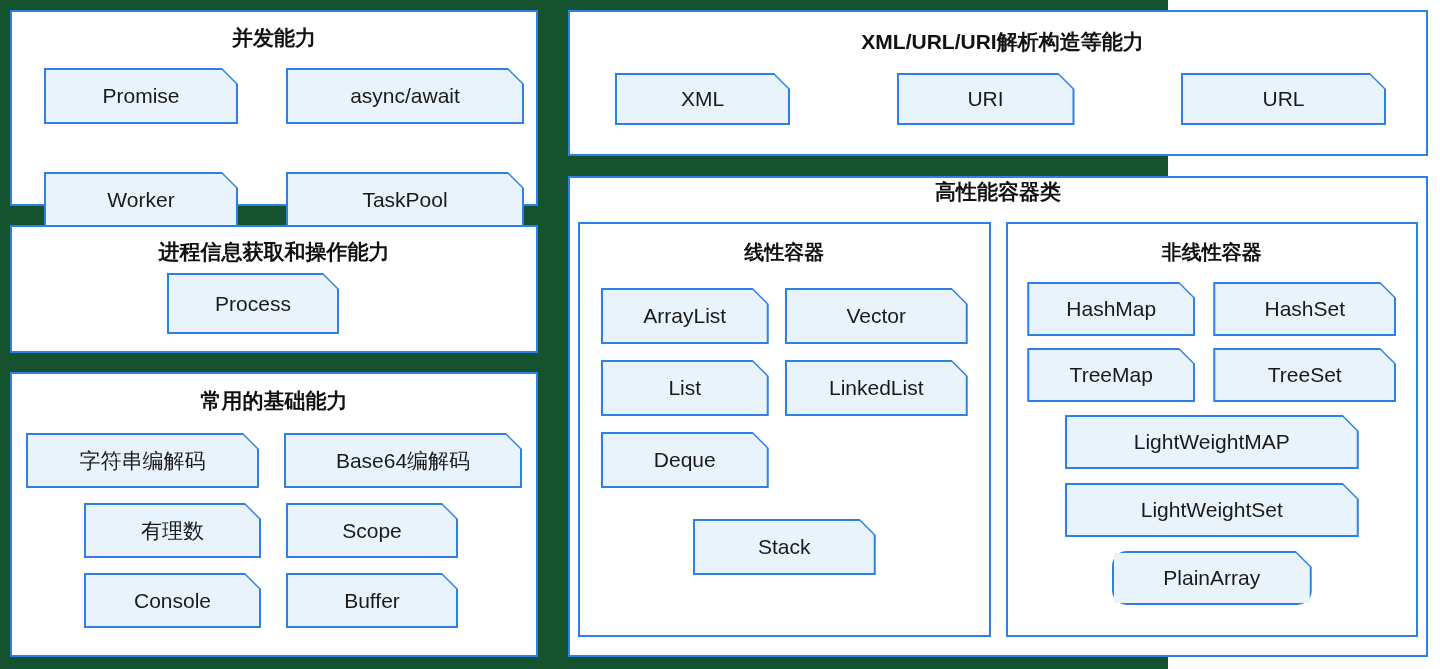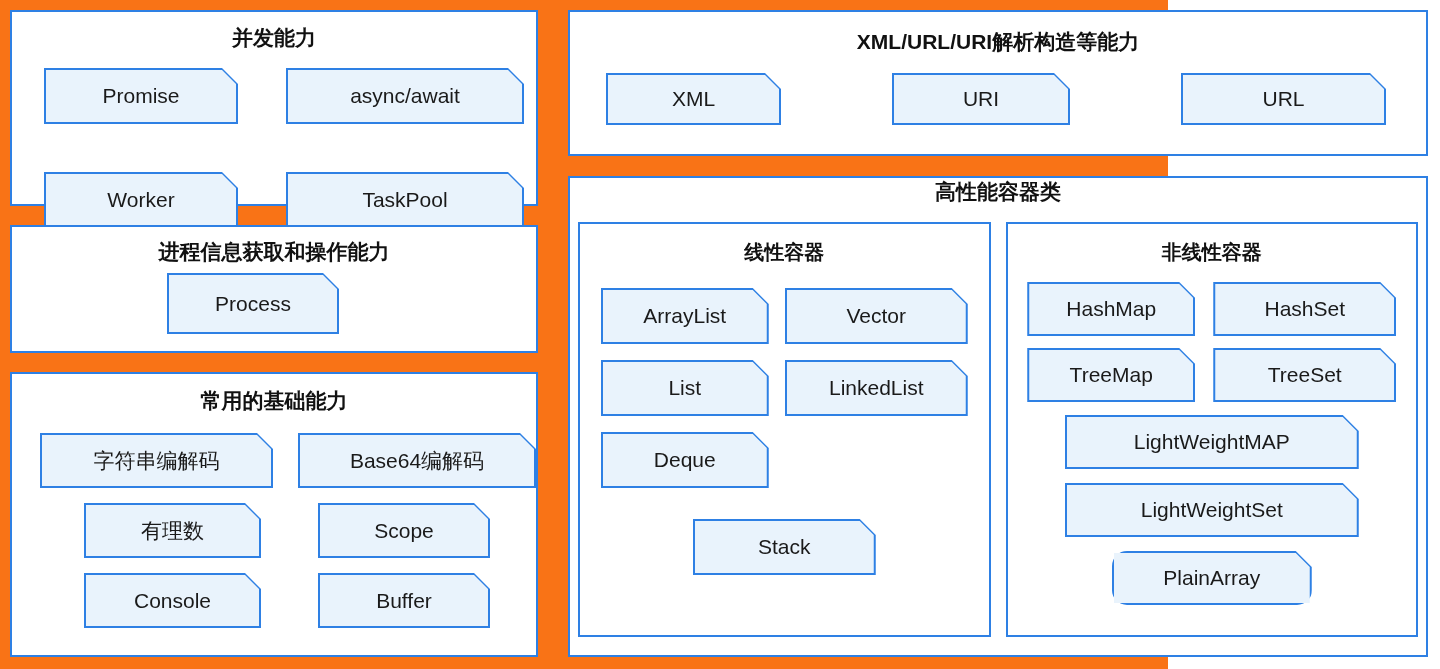--- a/index.html
+++ b/index.html
@@ -1,18 +1,18 @@
 <!DOCTYPE html>
 <html><head>
 <meta charset="utf-8">
 <style>
   * { margin:0; padding:0; box-sizing:border-box; }
   html,body { width:1440px; height:669px; background:#ffffff; overflow:hidden;
     font-family:"Liberation Sans","DejaVu Sans",sans-serif; color:#1a1a1a; }
-  .stage { position:relative; width:1168px; height:669px; background:#f97316; }
+  .stage { position:relative; width:1168px; height:669px; background:#14532d; }
 
   .panel { position:absolute; background:#ffffff; border:2px solid #2e80e4; }
   .panel-title { text-align:center; font-weight:bold; font-size:21px; color:#111111; }
 
   .chip { position:relative; display:flex; align-items:center; justify-content:center;
     background:#2e80e4;
     clip-path:polygon(0 0, calc(100% - 16px) 0, 100% 16px, 100% 100%, 0 100%); }
   .chip::before { content:""; position:absolute; inset:2px; background:#e9f3fc;
     clip-path:polygon(0 0, calc(100% - 14px) 0, 100% 14px, 100% 100%, 0 100%); }
   .chip > span { position:relative; font-size:21px; color:#1a1a1a; white-space:nowrap; }
@@ -26,30 +26,30 @@
 
   
   #p-process { left:10px; top:225px; width:528px; height:128px; }
   #p-process .panel-title { margin-top:11px; }
   #p-process .chip { width:172px; height:61px; margin:7px 0 0 155px; }
 
   
   #p-basics { left:10px; top:372px; width:528px; height:285px; }
   #p-basics .panel-title { margin-top:13px; }
   #p-basics .row { display:flex; margin-top:15px; }
-  #p-basics .row.r1 { margin-left:28px; margin-top:18px; }
-  #p-basics .row.r2, #p-basics .row.r3 { margin-left:72px;gap:32px; }
+  #p-basics .row.r1 { margin-left:14px; margin-top:18px; }
+  #p-basics .row.r2, #p-basics .row.r3 { margin-left:72px; }
   #p-basics .chip { height:55px; }
   #p-basics .r1 .chip:nth-child(1) { width:233px; margin-right:25px; }
   #p-basics .r1 .chip:nth-child(2) { width:238px; }
   #p-basics .r2 .chip:nth-child(1), #p-basics .r3 .chip:nth-child(1) { width:177px; margin-right:25px; }
   #p-basics .r2 .chip:nth-child(2), #p-basics .r3 .chip:nth-child(2) { width:172px; }
 
   
-  #p-xml { left:568px; top:10px; width:860px; height:146px; }
+  #p-xml { left:568px; top:10px; width:860px; height:146px;padding-left:9px; }
   #p-xml .panel-title { margin-top:16px; }
   #p-xml .row { display:flex; justify-content:space-between; padding:0 40px 0 36px; margin-top:17px; }
   #p-xml .chip { height:52px; }
   #p-xml .chip:nth-child(1) { width:175px; }
   #p-xml .chip:nth-child(2) { width:178px; }
   #p-xml .chip:nth-child(3) { width:205px; }
 
   
   #p-containers { left:568px; top:176px; width:860px; height:481px; }
   #p-containers > .panel-title { margin-top:0; }

